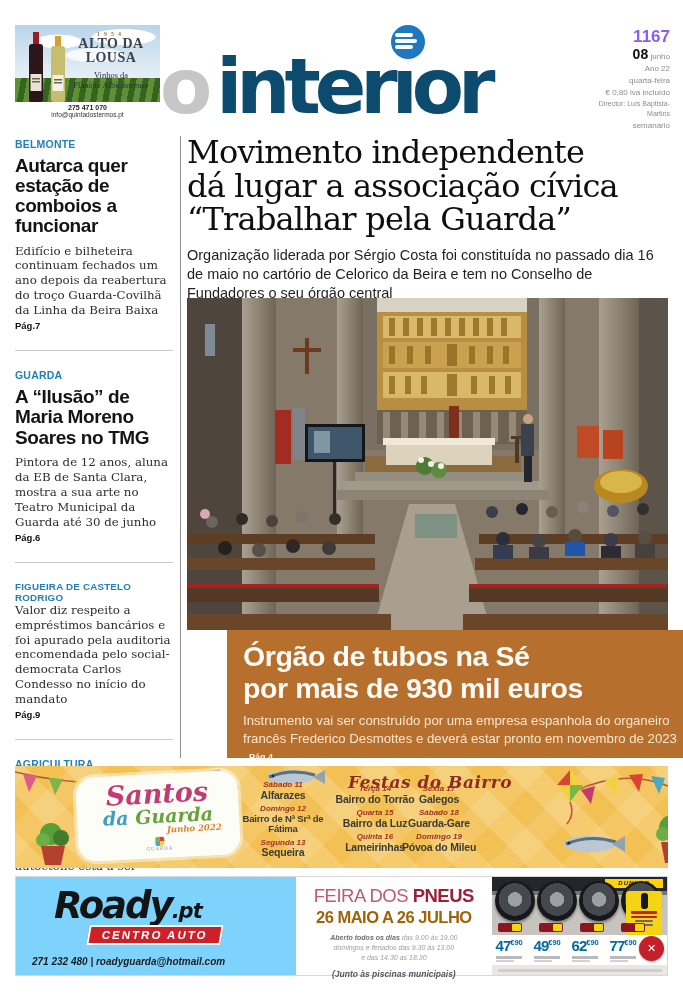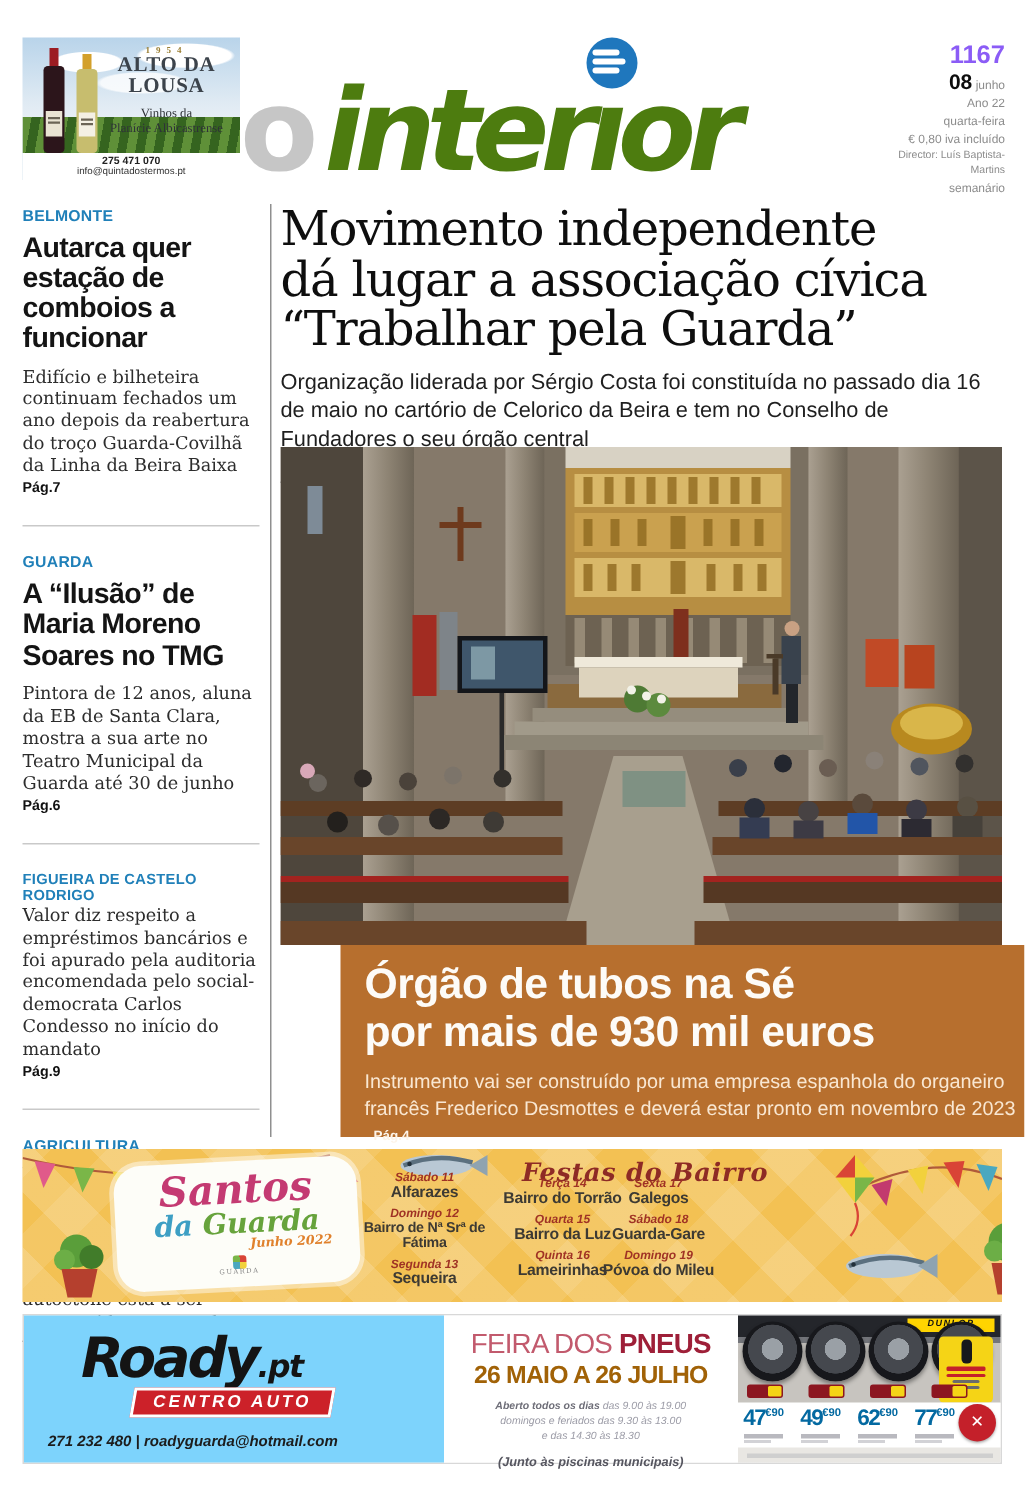--- a/index.html
+++ b/index.html
@@ -24,21 +24,21 @@
   .wine-ad .year{font-size:6px;letter-spacing:4px;color:#9b7f33;font-weight:bold;}
   .wine-ad .t1{font-size:14px;font-weight:bold;line-height:1.02;letter-spacing:.5px;}
   .wine-ad .sub{margin-top:4px;font-size:8.5px;line-height:1.25;color:#2f3338;}
   .wine-ad .bottles{position:absolute;left:2px;bottom:16px;}
 
   .masthead{position:absolute;left:160px;top:22px;width:436px;height:100px;
       display:flex;align-items:flex-end;
       font-family:"DejaVu Sans","Liberation Sans",sans-serif;font-weight:bold;
       font-size:76px;letter-spacing:-6px;line-height:.92;}
   .masthead .lo{color:#c6c6c6;margin-right:10px;}
-  .masthead .dark{color:#4d7c0f;font-style:italic;}
+  .masthead .dark{color:#0c4a6e;}
   .masthead .iwrap{position:relative;display:inline-block;}
   .masthead .globe{position:absolute;left:-1px;top:-27px;width:34px;height:34px;border-radius:50%;
       background:#1f77bd;overflow:hidden;}
   .masthead .globe i{position:absolute;left:4px;display:block;height:3.5px;background:#fff;border-radius:2px;}
   .masthead .globe i:nth-child(1){top:8px;width:18px;}
   .masthead .globe i:nth-child(2){top:14px;width:22px;}
   .masthead .globe i:nth-child(3){top:20px;width:18px;}
 
   .issue-info{position:absolute;right:13px;top:28px;width:76px;text-align:right;color:#8c8c8c;
       font-size:8px;line-height:1.5;}

